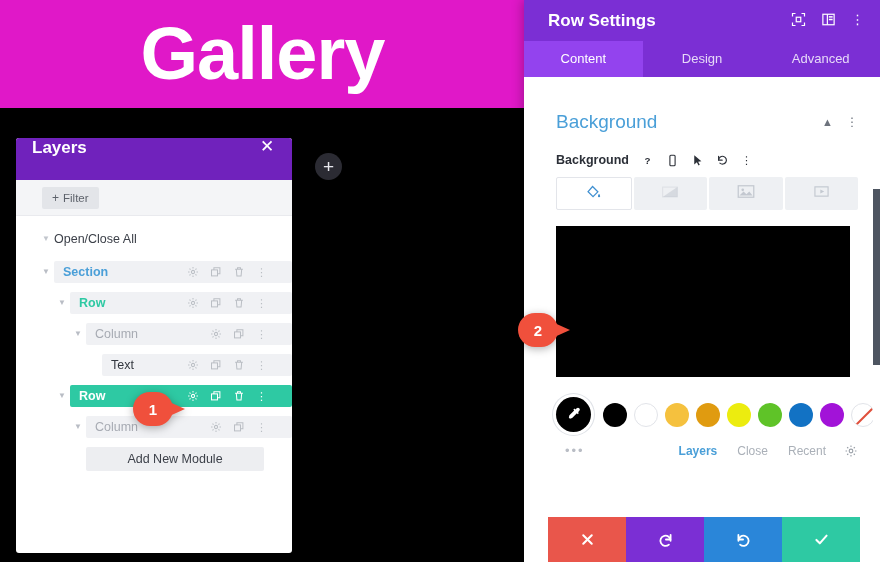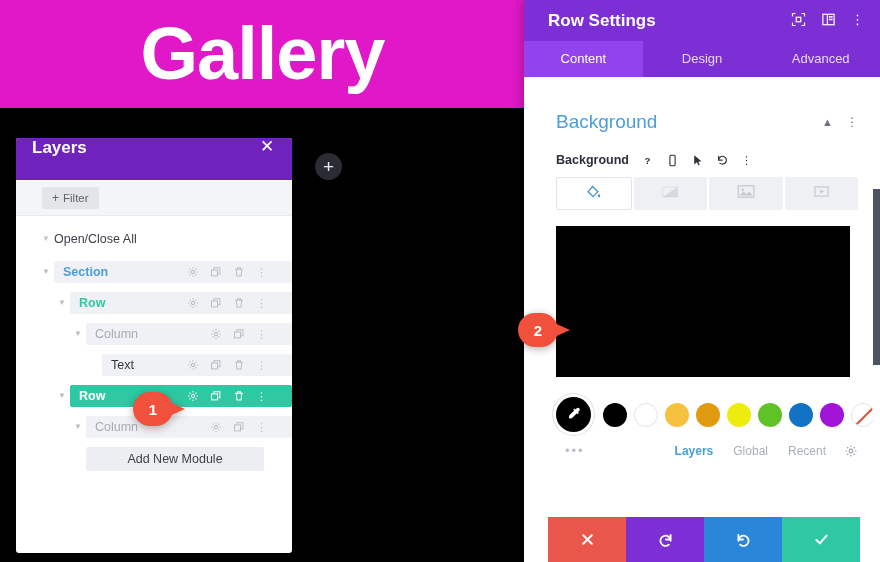--- a/index.html
+++ b/index.html
@@ -523,21 +523,21 @@
               <div class="swatch" style="background: rgb(18, 114, 196);"></div>
               <div class="swatch" style="background: rgb(162, 19, 216);"></div>
               <div class="swatch none"></div>
             </div>
         </div>
 
         <div class="pal-row">
           <span class="pal-dots">•••</span>
           <div class="pal-tabs" id="pal-tabs">
               <div class="pal-tab active">Layers</div>
-              <div class="pal-tab">Global</div>
+              <div class="pal-tab">Close</div>
               <div class="pal-tab">Recent</div>
             </div>
           <svg style="width:14px;height:14px;margin-left:18px;" viewBox="0 0 20 20">
             <g fill="none" stroke="#9aa0a8" stroke-width="1.6">
               <circle cx="10" cy="10" r="2.6"></circle>
               <path d="M10 2.2v2.2M10 15.6v2.2M2.2 10h2.2M15.6 10h2.2M4.5 4.5l1.6 1.6M13.9 13.9l1.6 1.6M15.5 4.5l-1.6 1.6M6.1 13.9l-1.6 1.6"></path>
             </g>
           </svg>
         </div>
 

